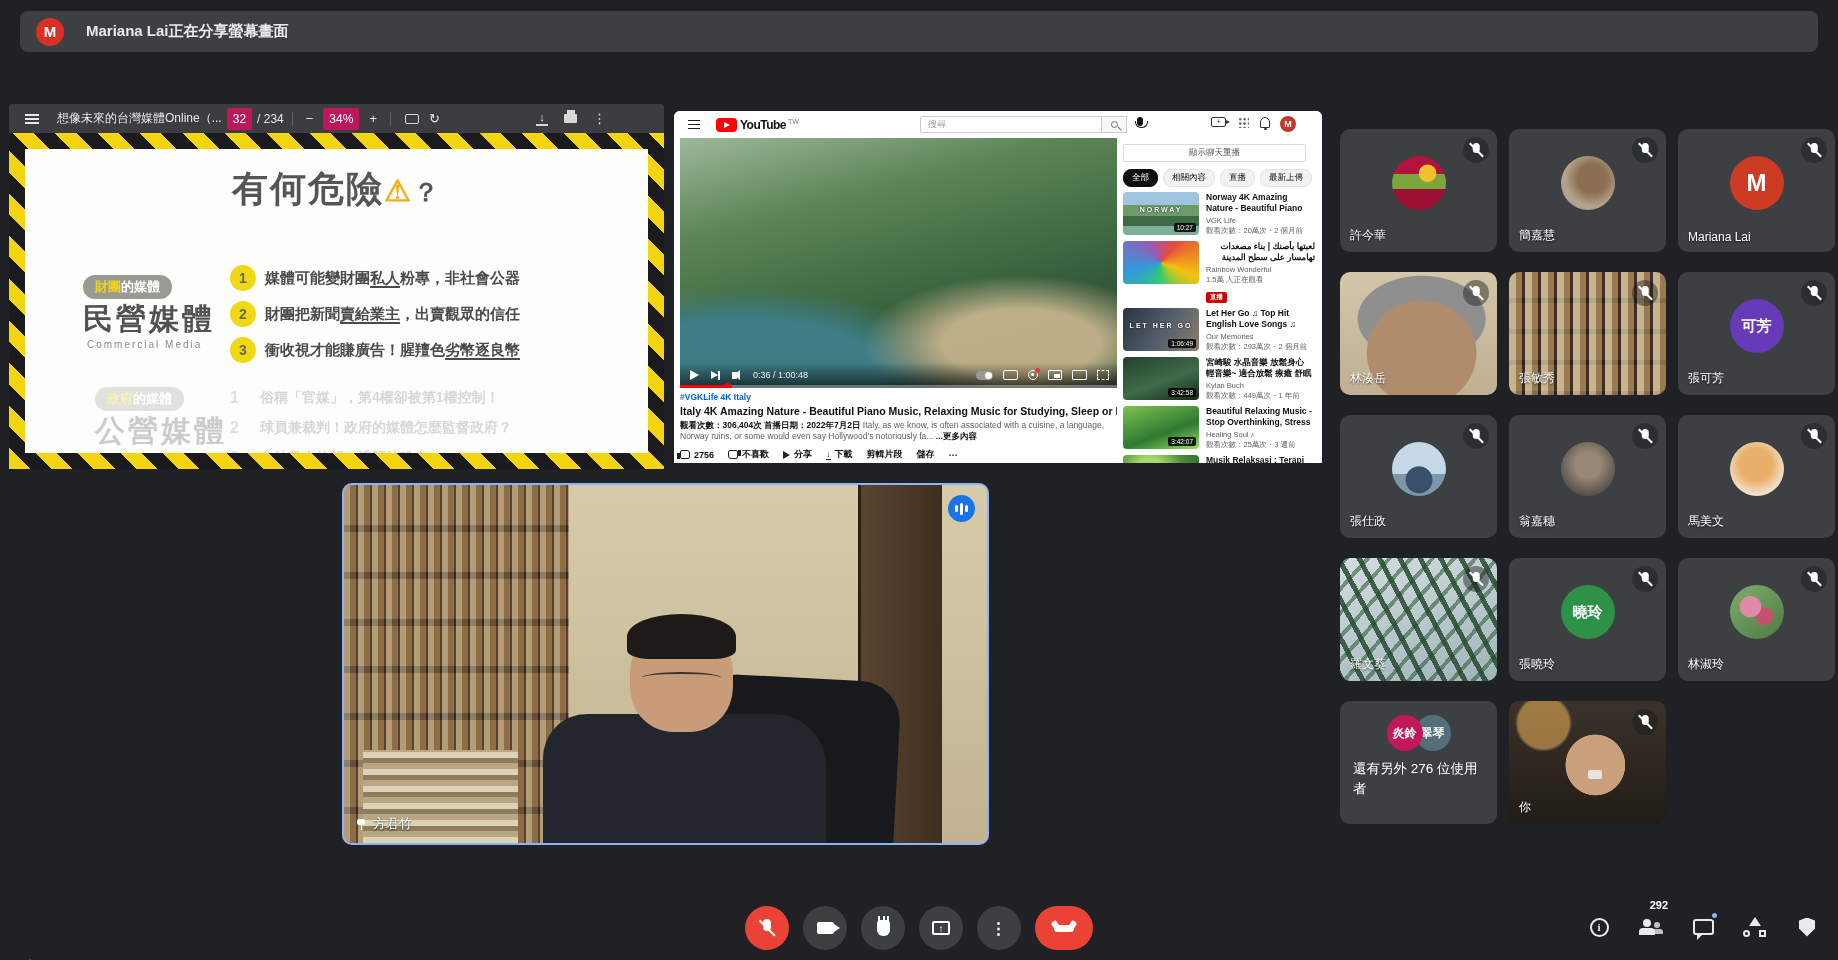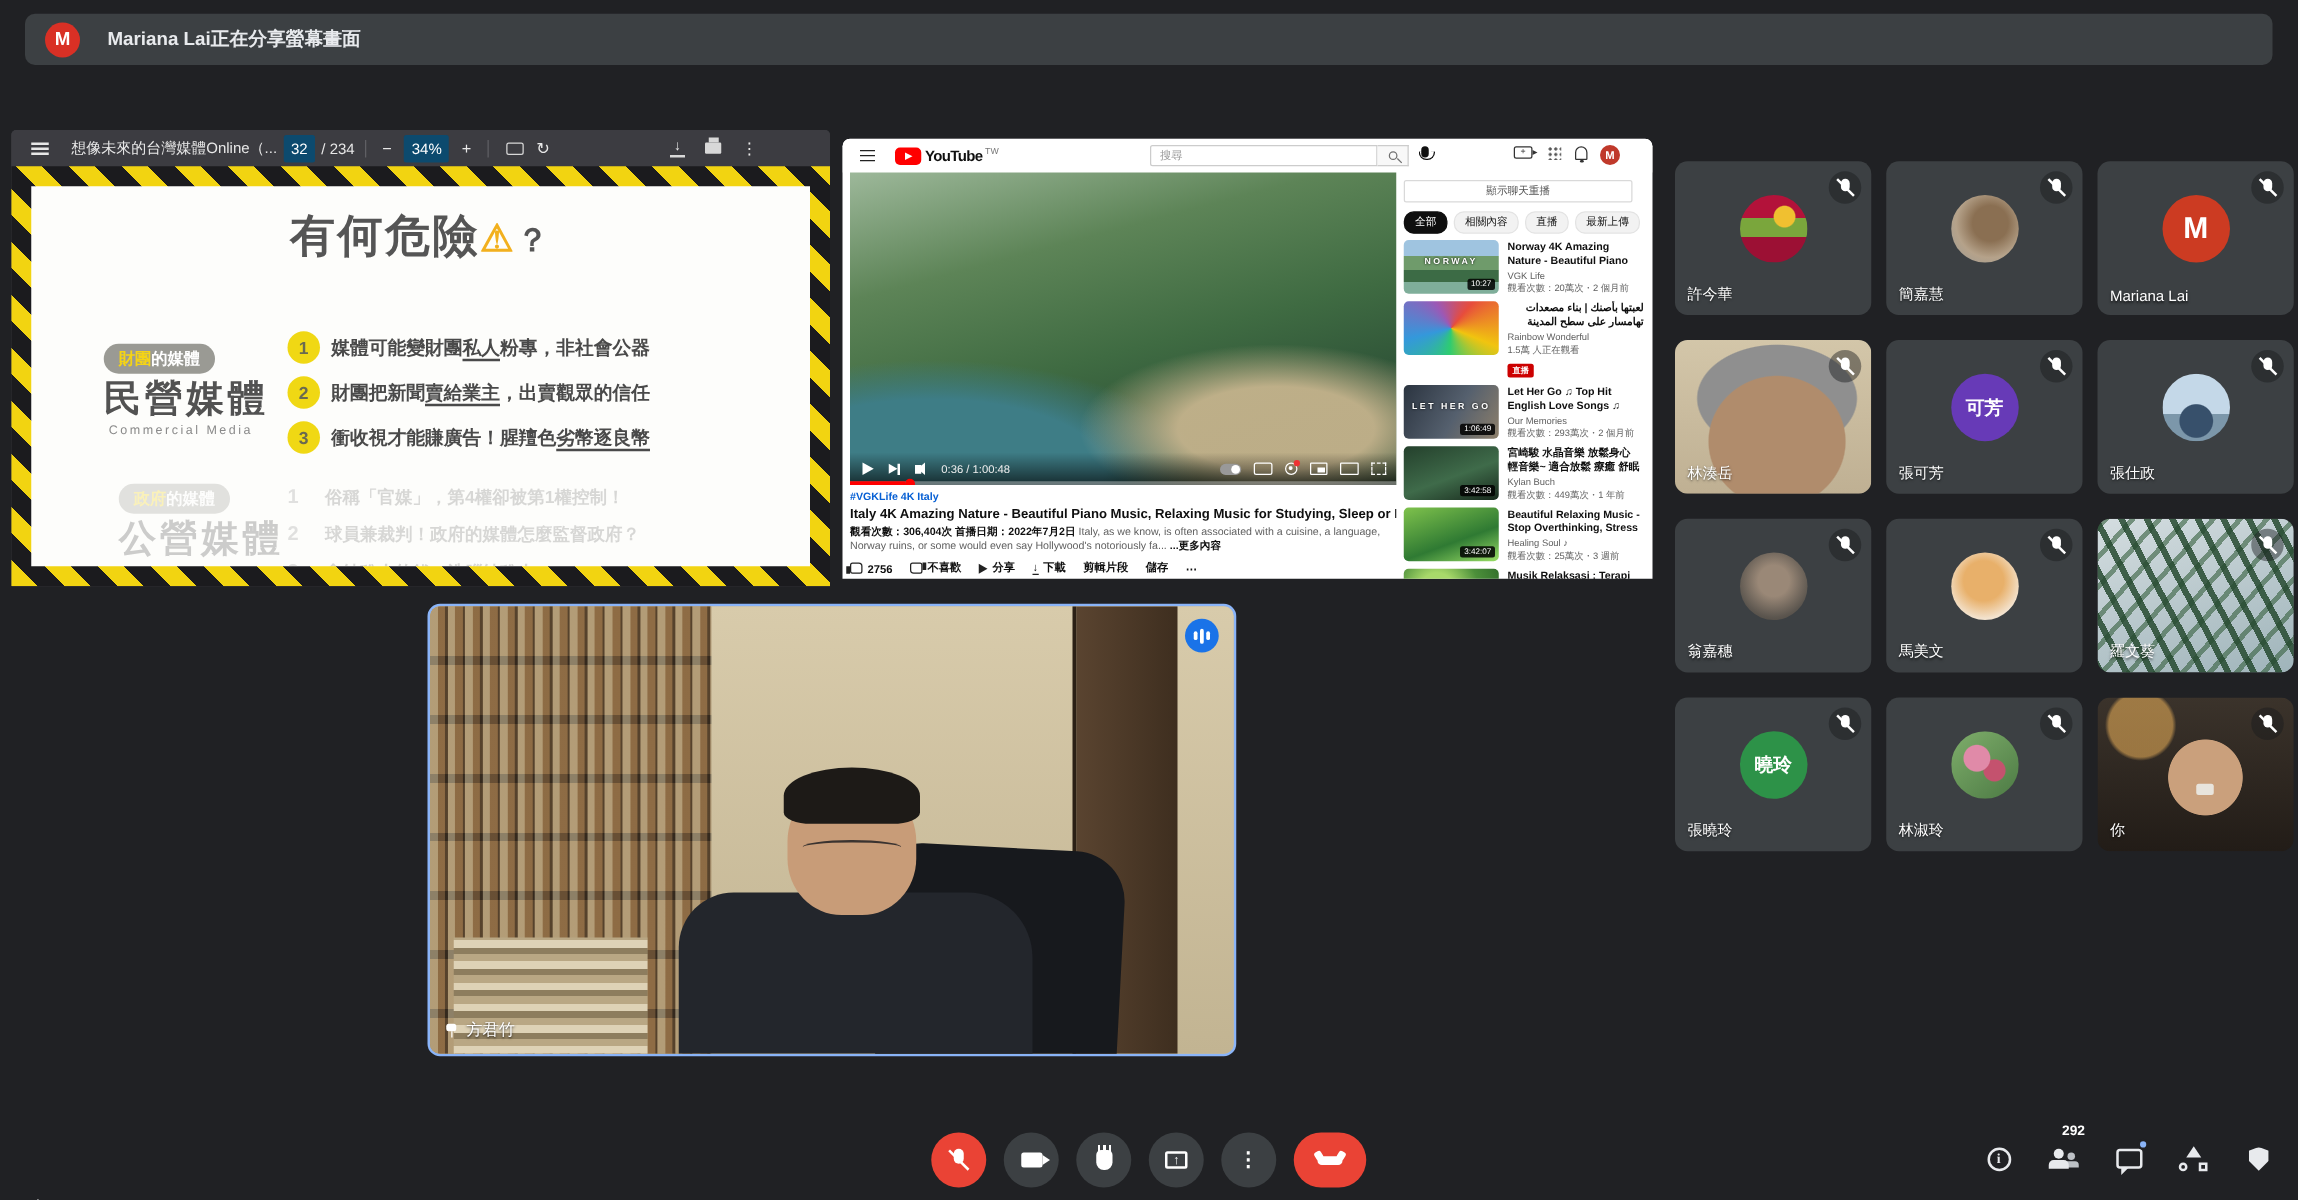--- a/index.html
+++ b/index.html
@@ -16,21 +16,21 @@
 
   
   #pdf-win { position:absolute; left:9px; top:104px; width:655px; height:365px;
     background:#3c3c41; border-radius:4px 4px 0 0; overflow:hidden; }
   #pdf-tb { position:relative; height:29px; background:#3c3c41; color:#e8e8e8;
     display:flex; align-items:center; font-size:12px; }
   #pdf-tb .ham { margin-left:16px; width:14px; height:10px;
     border-top:2px solid #e8e8e8; border-bottom:2px solid #e8e8e8; position:relative; }
   #pdf-tb .ham::after { content:""; position:absolute; left:0; top:2px; width:14px; height:2px; background:#e8e8e8; }
   #pdf-tb .ttl { margin-left:18px; max-width:215px; white-space:nowrap; overflow:hidden; }
-  .tb-box { background:#0c4a6e; border-radius:2px; padding:4px 6px; margin:14px 5px; color:#fff; }
+  .tb-box { background:#be185d; border-radius:2px; padding:4px 6px; margin:14px 5px; color:#fff; }
   .tb-sep { width:1px; height:14px; background:#5f5f64; margin:0 8px; }
   .tb-btn { color:#e8e8e8; padding:0 5px; font-size:13px; }
   .fit-ico { width:14px; height:10px; border:1.5px solid #d8d8d8; border-radius:2px; margin:0 6px; }
   .rot-ico { font-size:13px; margin:0 4px; }
   #pdf-tb .right { position:absolute; right:58px; display:flex; align-items:center; gap:16px; }
   .dl-ico { width:12px; text-align:center; border-bottom:2px solid #d8d8d8; padding-bottom:1px; font-size:11px; }
   .prn-ico { width:13px; height:9px; background:#d8d8d8; border-radius:1px; position:relative; }
   .prn-ico::before { content:""; position:absolute; left:2.5px; top:-4px; width:8px; height:4px; background:#d8d8d8; }
   .dots-v { font-size:13px; letter-spacing:0; }
 
@@ -541,20 +541,24 @@
     </div>
     <div class="tile">
       <span class="av-c av-m">M</span>
       <span class="mo"></span>
       <span class="nm">Mariana Lai</span>
     </div>
     <div class="tile v-lin">
       <span class="mo"></span>
       <span class="nm">林湊岳</span>
     </div>
+    <div class="tile v-zhang">
+      <span class="mo"></span>
+      <span class="nm">張敏秀</span>
+    </div>
     <div class="tile">
       <span class="av-c av-purple">可芳</span>
       <span class="mo"></span>
       <span class="nm">張可芳</span>
     </div>
     <div class="tile">
       <span class="av-c p-zhsz"></span>
       <span class="mo"></span>
       <span class="nm">張仕政</span>
     </div>
@@ -574,20 +578,27 @@
     </div>
     <div class="tile">
       <span class="av-c av-green">曉玲</span>
       <span class="mo"></span>
       <span class="nm">張曉玲</span>
     </div>
     <div class="tile">
       <span class="av-c p-linsl"></span>
       <span class="mo"></span>
       <span class="nm">林淑玲</span>
+    </div>
+    <div class="tile">
+      <div class="ovf">
+        <span class="oa o1">炎鈴</span>
+        <span class="oa o2">翠琴</span>
+      </div>
+      <div class="ovf-txt">還有另外 276 位使用者</div>
     </div>
     <div class="tile v-me">
       <span class="mo"></span>
       <span class="nm">你</span>
     </div>
   </div>
 
   <div id="bbar">
     <div class="left">
       <span>上午10:09</span>

